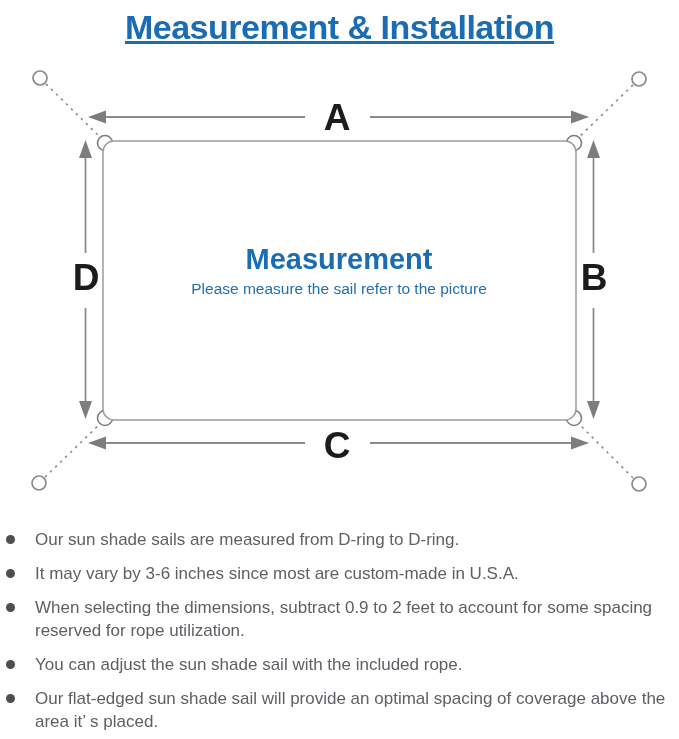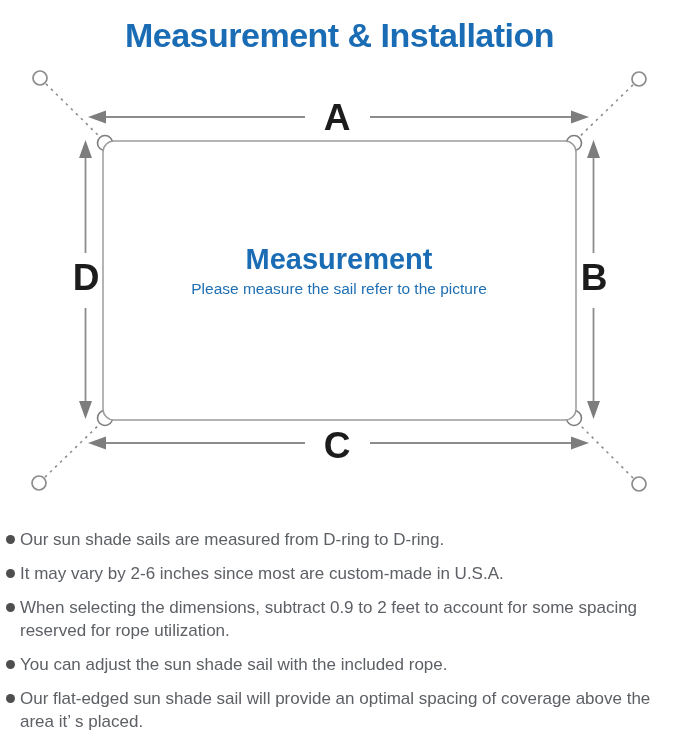--- a/index.html
+++ b/index.html
@@ -1,32 +1,33 @@
 <!DOCTYPE html>
 <html><head>
 <meta charset="utf-8">
 <style>
   html,body{margin:0;padding:0;}
   body{
     width:679px;height:739px;background:#ffffff;position:relative;overflow:hidden;
     font-family:"Liberation Sans",sans-serif;
   }
   .page-title{
-    position:absolute;top:0;left:0;right:0;margin:16px;padding-top:0;
+    position:absolute;top:0;left:0;right:0;margin:8px;padding-top:0;
     text-align:center;font-size:34px;font-weight:700;letter-spacing:-0.5px;
     color:#1a6cb4;
+    text-decoration:underline;
   }
   .diagram{
     position:absolute;top:50px;left:0;width:679px;height:460px;
   }
   .notes{
     position:absolute;top:528px;left:6px;right:6px;
   }
   .note{
-    display:flex;align-items:flex-start;gap:5px;
+    display:flex;align-items:flex-start;gap:20px;
     margin-bottom:11px;
     font-size:17px;line-height:23px;color:#5d6065;
   }
   .note .dot{
     flex:0 0 auto;width:9px;height:9px;border-radius:50%;
     background:#4e4e4e;margin-top:7px;
   }
   .note .txt{flex:1 1 auto;}
   svg text.side-label{
     font-family:"Liberation Sans",sans-serif;font-size:37px;font-weight:700;fill:#1c1c1c;
@@ -108,21 +109,21 @@
   <text class="center-sub" x="339" y="288" dy="0.36em" text-anchor="middle">Please measure the sail refer to the picture</text>
 </svg>
 
 <div class="notes">
   <div class="note">
     <span class="dot"></span>
     <span class="txt">Our sun shade sails are measured from D-ring to D-ring.</span>
   </div>
   <div class="note">
     <span class="dot"></span>
-    <span class="txt">It may vary by 2-6 inches since most are custom-made in U.S.A.</span>
+    <span class="txt">It may vary by 3-6 inches since most are custom-made in U.S.A.</span>
   </div>
   <div class="note">
     <span class="dot"></span>
     <span class="txt">When selecting the dimensions, subtract 0.9 to 2 feet to account for some spacing reserved for rope utilization.</span>
   </div>
   <div class="note">
     <span class="dot"></span>
     <span class="txt">You can adjust the sun shade sail with the included rope.</span>
   </div>
   <div class="note">

